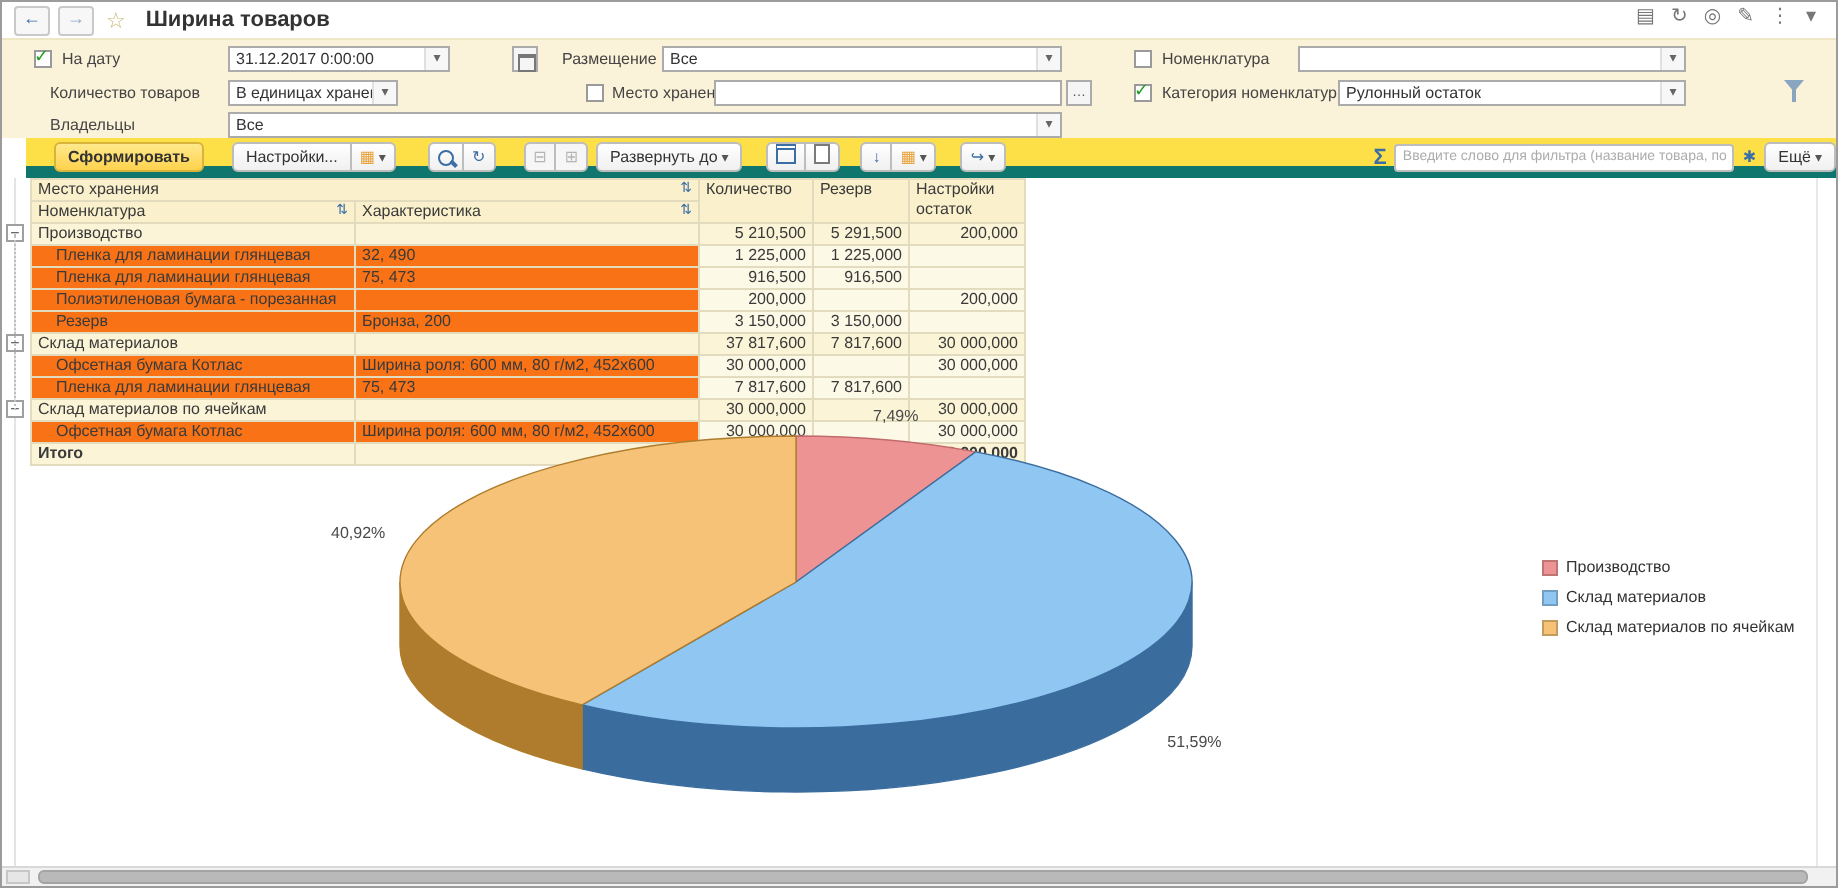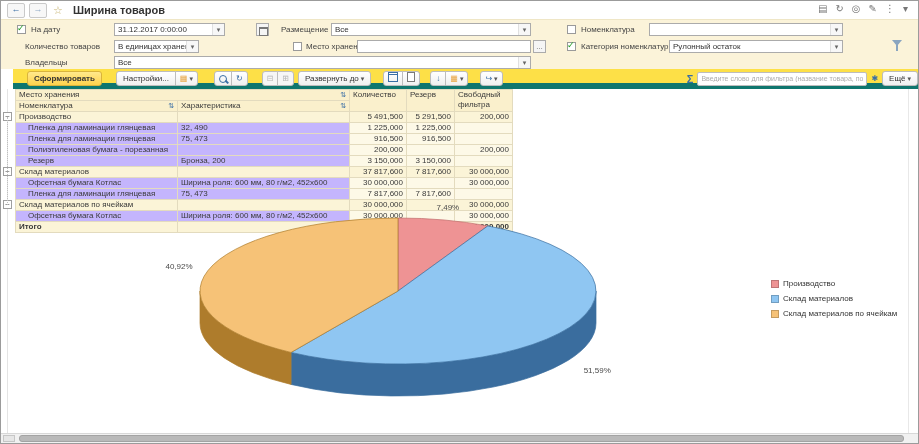--- a/index.html
+++ b/index.html
@@ -55,21 +55,21 @@
   .tree-gutter{position:absolute;left:0;top:0;width:14px;height:100%;}
   .expander{position:absolute;left:2px;width:9px;height:9px;border:1px solid #9F9F9F;background:#fff;font-size:8px;line-height:7px;text-align:center;color:#555;box-sizing:border-box;cursor:pointer;}
   .tree-line{position:absolute;left:6px;width:0;border-left:1px dotted #BFBFBF;}
 
   .table-wrap{position:absolute;left:14px;top:0;width:497px;}
   table.report{border-collapse:collapse;width:497px;table-layout:fixed;}
   table.report th,table.report td{border:1px solid #E3DBBE;font-size:8px;padding:0 3px;line-height:10px;color:#3A3A3A;overflow:hidden;white-space:nowrap;}
   table.report th{background:#FAF0CC;font-weight:normal;text-align:left;vertical-align:top;}
   th.num,td.c-num{text-align:right;}
   tr.row-group td{background:#FBF4D7;}
-  tr.row-item td{background:#c4b5fd;}
+  tr.row-item td{background:#f97316;}
   tr.row-item td.c-num{background:#FDF9E7;}
   tr.row-total td{background:#FBF4D7;font-weight:bold;}
   td.c-name.indent{padding-left:12px;}
   .sort{float:right;color:#3A6EA5;font-size:7px;line-height:10px;cursor:pointer;}
 
   .legend{position:absolute;left:770px;top:190px;}
   .legend-row{display:flex;align-items:center;gap:4px;margin-bottom:6px;}
   .swatch{width:8px;height:8px;border:1px solid rgba(0,0,0,0.2);box-sizing:border-box;}
   .legend-label{font-size:8px;color:#333;white-space:nowrap;}
 
@@ -192,33 +192,33 @@
             <col style="width:57px">
             <col style="width:48px">
             <col style="width:58px">
           </colgroup>
         <thead>
           <tr>
             <th colspan="2"><span>Место хранения</span><span class="sort">⇅</span></th>
             <th rowspan="2"><span>Количество</span></th>
             <th rowspan="2"><span>Резерв</span></th>
             <th rowspan="2" class="num">
-                <span style="white-space:normal;display:block;">Свободный фильтра</span>
+                <span style="white-space:normal;display:block;">Настройки остаток</span>
               </th>
           </tr>
           <tr>
             <th><span>Номенклатура</span><span class="sort">⇅</span></th>
             <th><span>Характеристика</span><span class="sort">⇅</span></th>
           </tr>
         </thead>
         <tbody>
             <tr class="row-group">
               <td class="c-name">Производство</td>
               <td class="c-char"></td>
-              <td class="c-num">5 491,500</td>
+              <td class="c-num">5 210,500</td>
               <td class="c-num">5 291,500</td>
               <td class="c-num">200,000</td>
             </tr>
             <tr class="row-item">
               <td class="c-name indent">Пленка для ламинации глянцевая</td>
               <td class="c-char">32, 490</td>
               <td class="c-num">1 225,000</td>
               <td class="c-num">1 225,000</td>
               <td class="c-num"></td>
             </tr>

